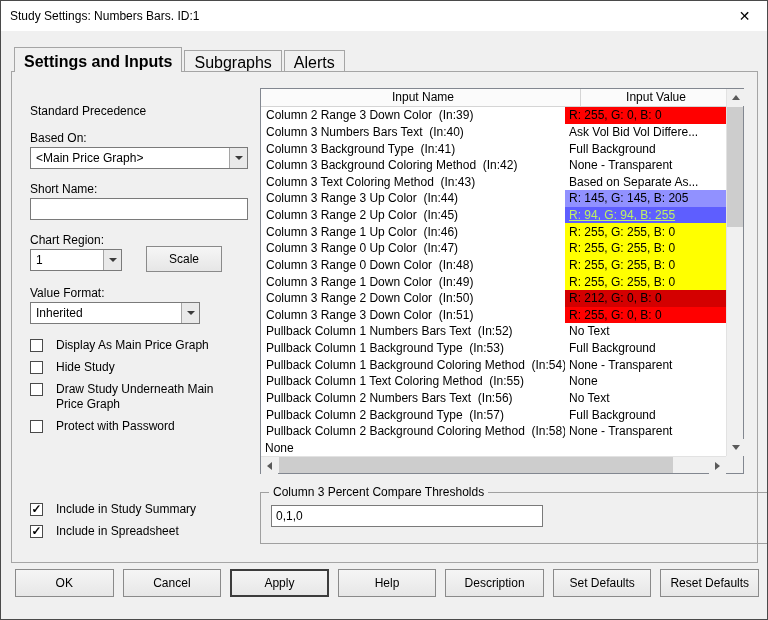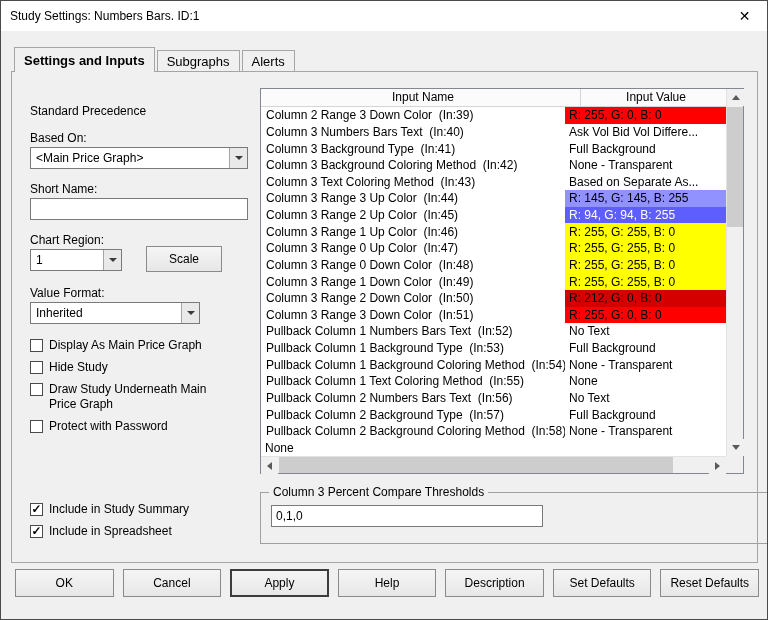--- a/index.html
+++ b/index.html
@@ -13,21 +13,21 @@
 
   
   .titlebar { height:30px; background:#ffffff; display:flex; align-items:center; }
   .titlebar .title { padding-left:9px; font-size:12px; }
   .close-btn { margin-left:auto; width:45px; height:30px; display:flex; align-items:center; justify-content:center; font-size:14px; cursor:default; }
 
   
   .tab-bar { position:absolute; left:13px; top:46px; display:flex; align-items:flex-end; z-index:3; }
   .tab {
     border:1px solid #a5a5a5; border-bottom:none; background:#f0f0f0;
-    height:21px; padding:3px 9px 0 9px; margin-right:2px; font-size:13px; white-space:nowrap;
+    height:21px; padding:3px 9px 0 9px; margin-right:2px; font-size:16px; white-space:nowrap;
   }
   .tab.active { height:25px; padding-top:5px; font-weight:bold; margin-bottom:-1px; position:relative; z-index:4; }
 
   
   .content-box {
     position:absolute; left:10px; top:70px; width:747px; height:492px;
     border:1px solid #a5a5a5; background:#f0f0f0;
   }
 
   .abs { position:absolute; }
@@ -46,21 +46,21 @@
     font-family:"Liberation Sans", sans-serif; font-size:12px; color:#000;
   }
 
   
   .check-row { display:flex; align-items:flex-start; margin-bottom:7px; max-width:205px; }
   .checkbox {
     width:13px; height:13px; background:#fff; border:1px solid #4a4a4a; flex:0 0 13px;
     display:flex; align-items:center; justify-content:center;
     font-size:12px; line-height:11px; font-weight:bold; margin:1px 6px 0 0;
   }
-  .check-label { font-size:12px; line-height:15px; }
+  .check-label { font-size:12px; line-height:15px;margin-left:7px; }
 
   
   .inputs-table {
     position:absolute; left:248px; top:16px; width:484px; height:386px;
     background:#fff; border:1px solid #828790;
     display:grid; grid-template-columns:1fr 17px; grid-template-rows:18px 1fr 17px;
   }
   .thead { grid-column:1; grid-row:1; display:flex; background:#fbfbfb; border-bottom:1px solid #d5d5d5; }
   .th { font-size:12px; padding:1px 0 0 5px; white-space:nowrap; overflow:hidden;text-align:center; }
   .th.name { width:320px; border-right:1px solid #d5d5d5; }
@@ -199,25 +199,25 @@
           <div class="trow">
             <div class="tcell tname">Column 3 Background Coloring Method  (In:42)</div>
             <div class="tcell tvalue">None - Transparent</div>
           </div>
           <div class="trow">
             <div class="tcell tname">Column 3 Text Coloring Method  (In:43)</div>
             <div class="tcell tvalue">Based on Separate As...</div>
           </div>
           <div class="trow">
             <div class="tcell tname">Column 3 Range 3 Up Color  (In:44)</div>
-            <div class="tcell tvalue" style="background: rgb(145, 145, 255); color: rgb(0, 0, 0);">R: 145, G: 145, B: 255</div>
+            <div class="tcell tvalue" style="background: rgb(145, 145, 255); color: rgb(0, 0, 0);">R: 145, G: 145, B: 205</div>
           </div>
           <div class="trow">
             <div class="tcell tname">Column 3 Range 2 Up Color  (In:45)</div>
-            <div class="tcell tvalue" style="background: rgb(94, 94, 255); color: #ffffff;">R: 94, G: 94, B: 255</div>
+            <div class="tcell tvalue" style="background: rgb(94, 94, 255); color: #bef264; text-decoration: underline;">R: 94, G: 94, B: 255</div>
           </div>
           <div class="trow">
             <div class="tcell tname">Column 3 Range 1 Up Color  (In:46)</div>
             <div class="tcell tvalue" style="background: rgb(255, 255, 0); color: rgb(0, 0, 0);">R: 255, G: 255, B: 0</div>
           </div>
           <div class="trow">
             <div class="tcell tname">Column 3 Range 0 Up Color  (In:47)</div>
             <div class="tcell tvalue" style="background: rgb(255, 255, 0); color: rgb(0, 0, 0);">R: 255, G: 255, B: 0</div>
           </div>
           <div class="trow">

